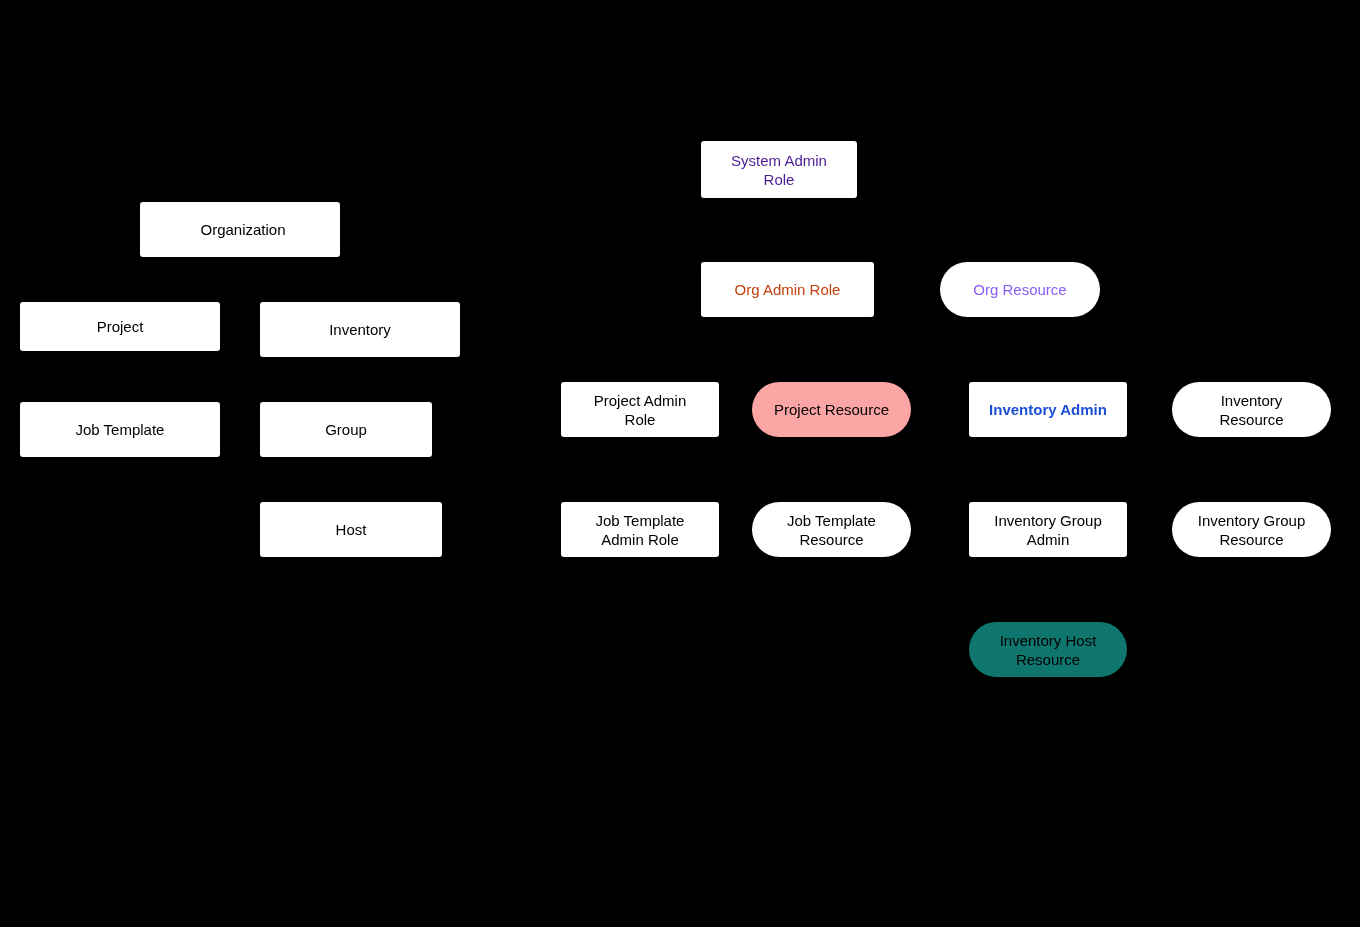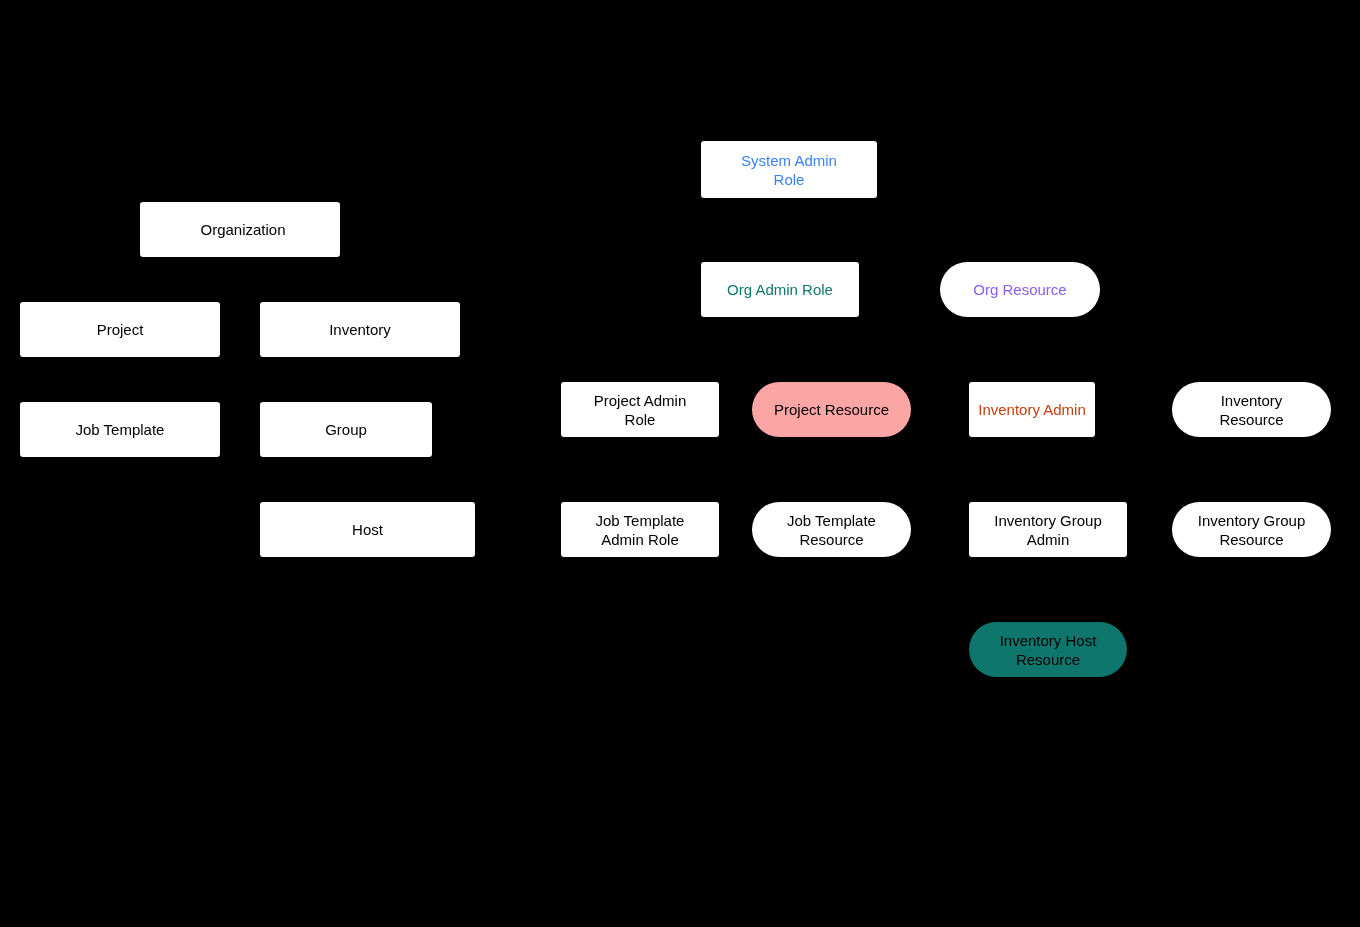--- a/index.html
+++ b/index.html
@@ -41,33 +41,33 @@
   }
   .pill {
     border-radius: 999px;
   }
 </style>
 </head>
 <body>
 
 <div id="canvas" style="background: rgb(0, 0, 0);">
     <div class="node rect" style="left: 140px; top: 202px; width: 200px; height: 55px; background: rgb(255, 255, 255); color: rgb(0, 0, 0); padding-left: 12px;">Organization</div>
-    <div class="node rect" style="left: 20px; top: 302px; width: 200px; height: 55px; background: rgb(255, 255, 255); color: rgb(0, 0, 0);">Project</div>
+    <div class="node rect" style="left: 20px; top: 302px; width: 200px; height: 49px; background: rgb(255, 255, 255); color: rgb(0, 0, 0);">Project</div>
     <div class="node rect" style="left: 260px; top: 302px; width: 200px; height: 55px; background: rgb(255, 255, 255); color: rgb(0, 0, 0);">Inventory</div>
     <div class="node rect" style="left: 20px; top: 402px; width: 200px; height: 55px; background: rgb(255, 255, 255); color: rgb(0, 0, 0);">Job Template</div>
     <div class="node rect" style="left: 260px; top: 402px; width: 172px; height: 55px; background: rgb(255, 255, 255); color: rgb(0, 0, 0);">Group</div>
-    <div class="node rect" style="left: 260px; top: 502px; width: 215px; height: 55px; background: rgb(255, 255, 255); color: rgb(0, 0, 0);">Host</div>
-    <div class="node rect" style="left: 701px; top: 141px; width: 176px; height: 57px; background: rgb(255, 255, 255); color: #3b82f6;">System Admin
+    <div class="node rect" style="left: 260px; top: 502px; width: 182px; height: 55px; background: rgb(255, 255, 255); color: rgb(0, 0, 0);">Host</div>
+    <div class="node rect" style="left: 701px; top: 141px; width: 156px; height: 57px; background: rgb(255, 255, 255); color: #4c1d95;">System Admin
 Role</div>
-    <div class="node rect" style="left: 701px; top: 262px; width: 158px; height: 55px; background: rgb(255, 255, 255); color: #0f766e;">Org Admin Role</div>
+    <div class="node rect" style="left: 701px; top: 262px; width: 173px; height: 55px; background: rgb(255, 255, 255); color: #c2410c;">Org Admin Role</div>
     <div class="node pill" style="left: 940px; top: 262px; width: 160px; height: 55px; background: rgb(255, 255, 255); color: #8b5cf6;">Org Resource</div>
     <div class="node rect" style="left: 561px; top: 382px; width: 158px; height: 55px; background: rgb(255, 255, 255); color: rgb(0, 0, 0);">Project Admin
 Role</div>
     <div class="node pill" style="left: 752px; top: 382px; width: 159px; height: 55px; background: #fca5a5; color: rgb(0, 0, 0);">Project Resource</div>
-    <div class="node rect" style="left: 969px; top: 382px; width: 126px; height: 55px; background: rgb(255, 255, 255); color: #c2410c;">Inventory Admin</div>
+    <div class="node rect" style="left: 969px; top: 382px; width: 158px; height: 55px; background: rgb(255, 255, 255); color: #1d4ed8; font-weight: bold;">Inventory Admin</div>
     <div class="node pill" style="left: 1172px; top: 382px; width: 159px; height: 55px; background: rgb(255, 255, 255); color: rgb(0, 0, 0);">Inventory
 Resource</div>
     <div class="node rect" style="left: 561px; top: 502px; width: 158px; height: 55px; background: rgb(255, 255, 255); color: rgb(0, 0, 0);">Job Template
 Admin Role</div>
     <div class="node pill" style="left: 752px; top: 502px; width: 159px; height: 55px; background: rgb(255, 255, 255); color: rgb(0, 0, 0);">Job Template
 Resource</div>
     <div class="node rect" style="left: 969px; top: 502px; width: 158px; height: 55px; background: rgb(255, 255, 255); color: rgb(0, 0, 0);">Inventory Group
 Admin</div>
     <div class="node pill" style="left: 1172px; top: 502px; width: 159px; height: 55px; background: rgb(255, 255, 255); color: rgb(0, 0, 0);">Inventory Group
 Resource</div>

